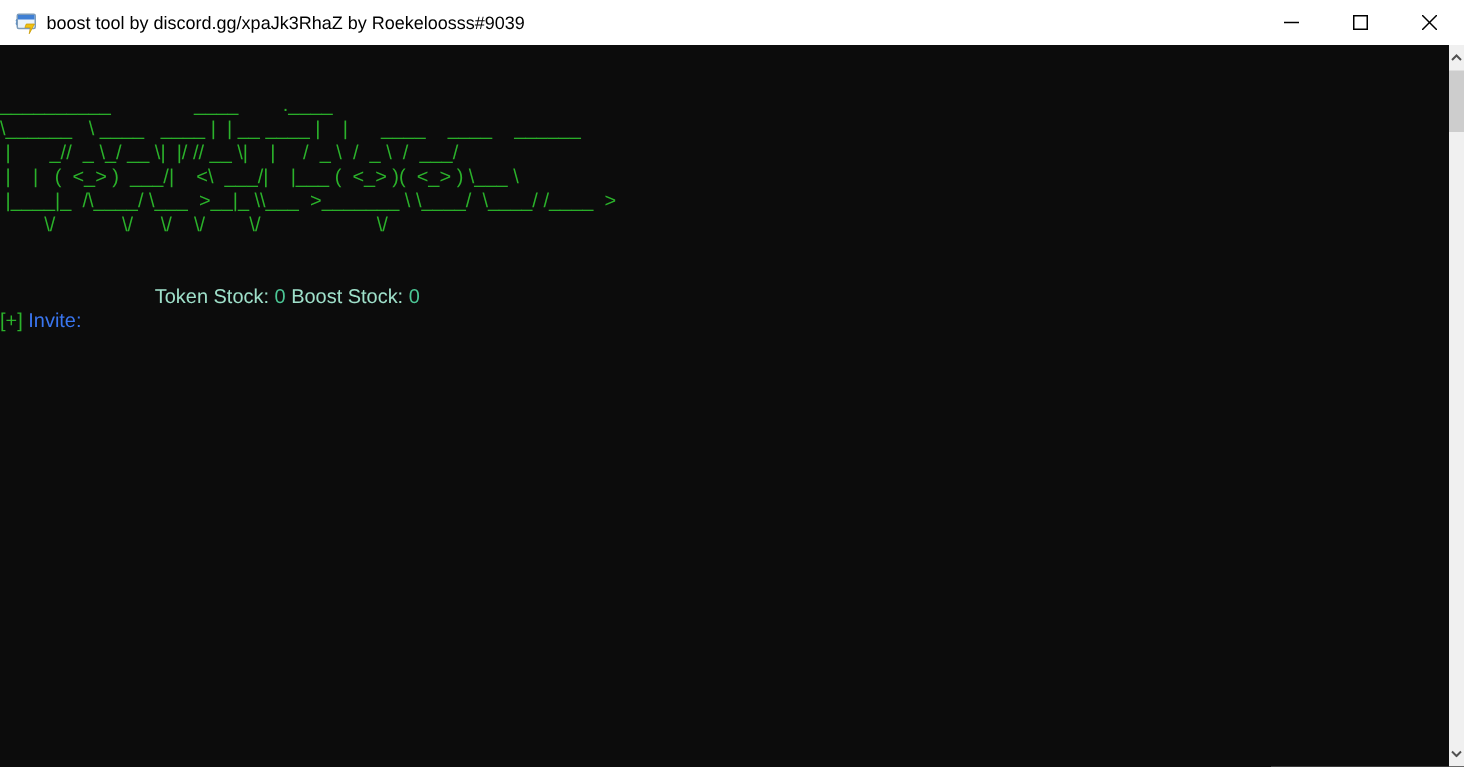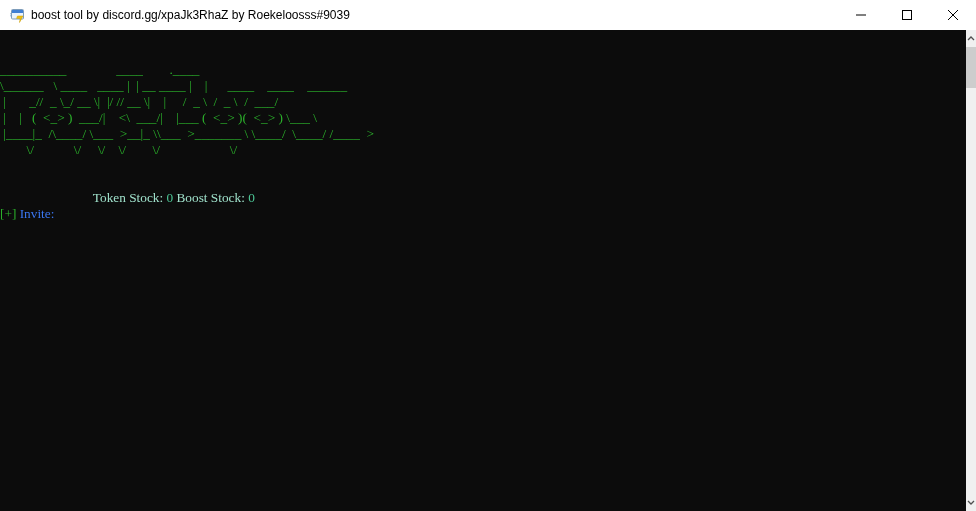--- a/index.html
+++ b/index.html
@@ -8,21 +8,21 @@
   
   .titlebar{position:absolute;top:0;left:0;width:976px;height:30px;background:#ffffff;
             display:flex;align-items:center;}
   .app-icon{width:16px;height:16px;margin:0 6px 0 9px;flex:0 0 auto;}
   .title{font-size:12px;color:#000;white-space:nowrap;overflow:hidden;}
   .win-buttons{position:absolute;right:0;top:0;height:30px;display:flex;}
   .win-btn{width:46px;height:30px;display:flex;align-items:center;justify-content:center;}
   
   .console{position:absolute;top:30px;left:0;width:966px;height:481px;background:#0c0c0c;
            overflow:hidden;}
-  .clines{font-family:Liberation Serif, serif;font-size:13.3px;
+  .clines{font-family:Liberation Sans, sans-serif;font-size:13.3px;
           line-height:16px;white-space:pre;}
   .cline{height:16px;}
   
   .scrollbar{position:absolute;top:30px;right:0;width:10px;height:481px;background:#f0f0f0;}
   .sb-arrow{position:absolute;left:0;width:10px;height:17px;display:flex;align-items:center;
             justify-content:center;background:#f0f0f0;}
   .sb-arrow.up{top:0;}
   .sb-arrow.down{bottom:0;}
   .sb-thumb{position:absolute;left:0;top:17px;width:10px;height:41px;background:#cdcdcd;}
 </style>

